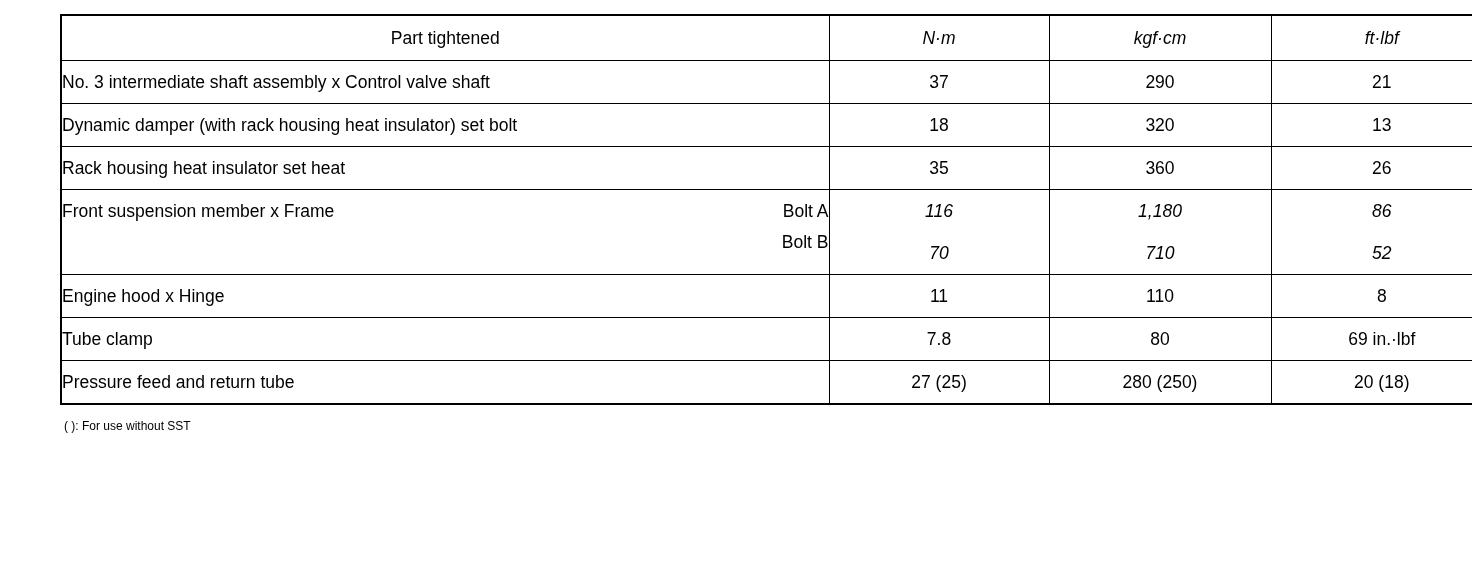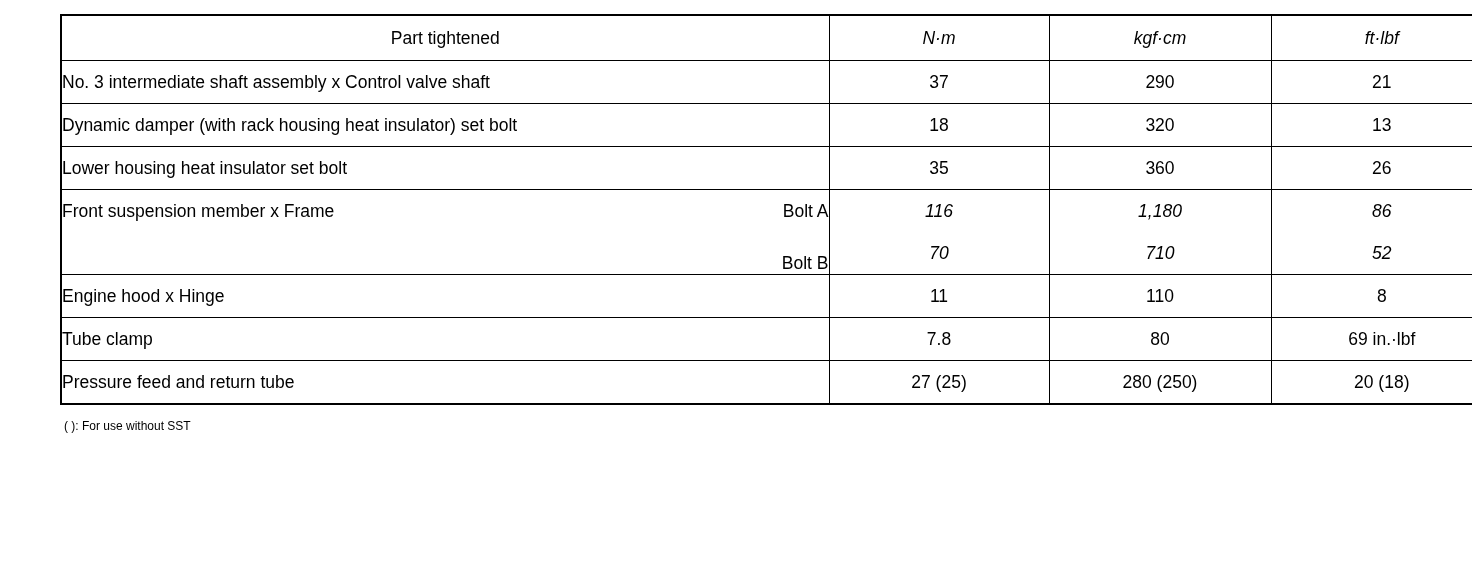--- a/index.html
+++ b/index.html
@@ -69,21 +69,21 @@
   }
   .part-two .row1 {
     display: flex;
     justify-content: space-between;
     align-items: center;
     height: 42px;
   }
   .part-two .row2 {
     display: flex;
     justify-content: flex-end;
-    align-items: flex-end;
+    align-items: flex-start;
     height: 42px;
   }
   .bolt-label {
   }
   .num-two {
     height: 84px;
     text-align: center;
     vertical-align: top;
   }
   .num-two .line {
@@ -124,21 +124,21 @@
         <td class="num-cell">290</td>
         <td class="num-cell">21</td>
       </tr>
       <tr>
         <td class="part-cell">Dynamic damper (with rack housing heat insulator) set bolt</td>
         <td class="num-cell">18</td>
         <td class="num-cell">320</td>
         <td class="num-cell">13</td>
       </tr>
       <tr>
-        <td class="part-cell">Lower housing heat insulator set bolt</td>
+        <td class="part-cell">Rack housing heat insulator set heat</td>
         <td class="num-cell">35</td>
         <td class="num-cell">360</td>
         <td class="num-cell">26</td>
       </tr>
       <tr>
         <td class="part-two">
           <div class="row1">
             <span>Front suspension member x Frame</span>
             <span class="bolt-label">Bolt A</span>
           </div>

